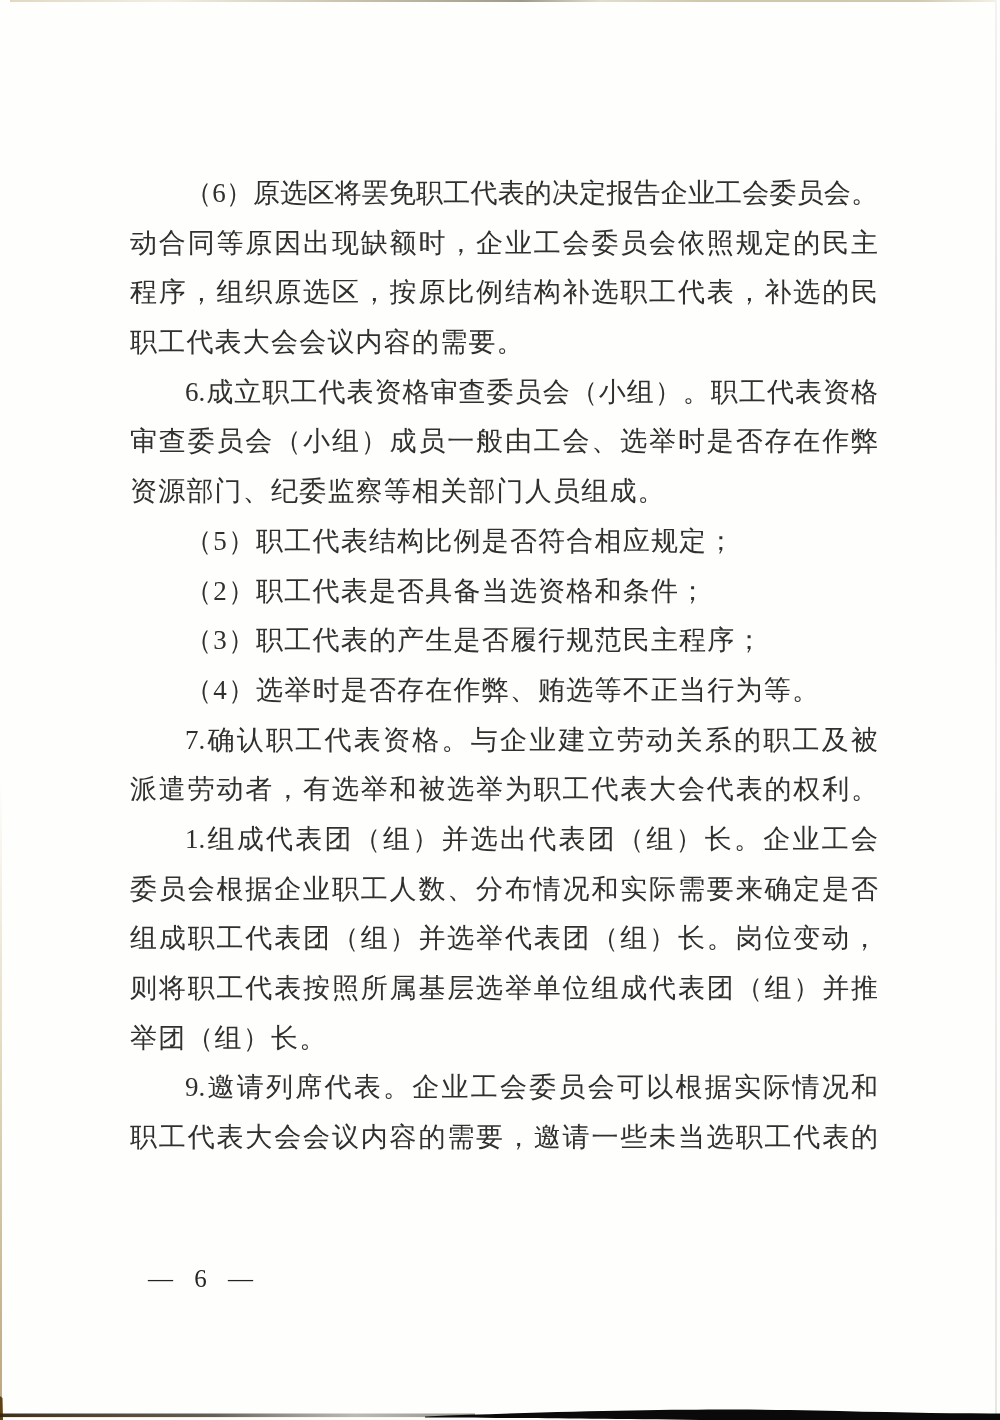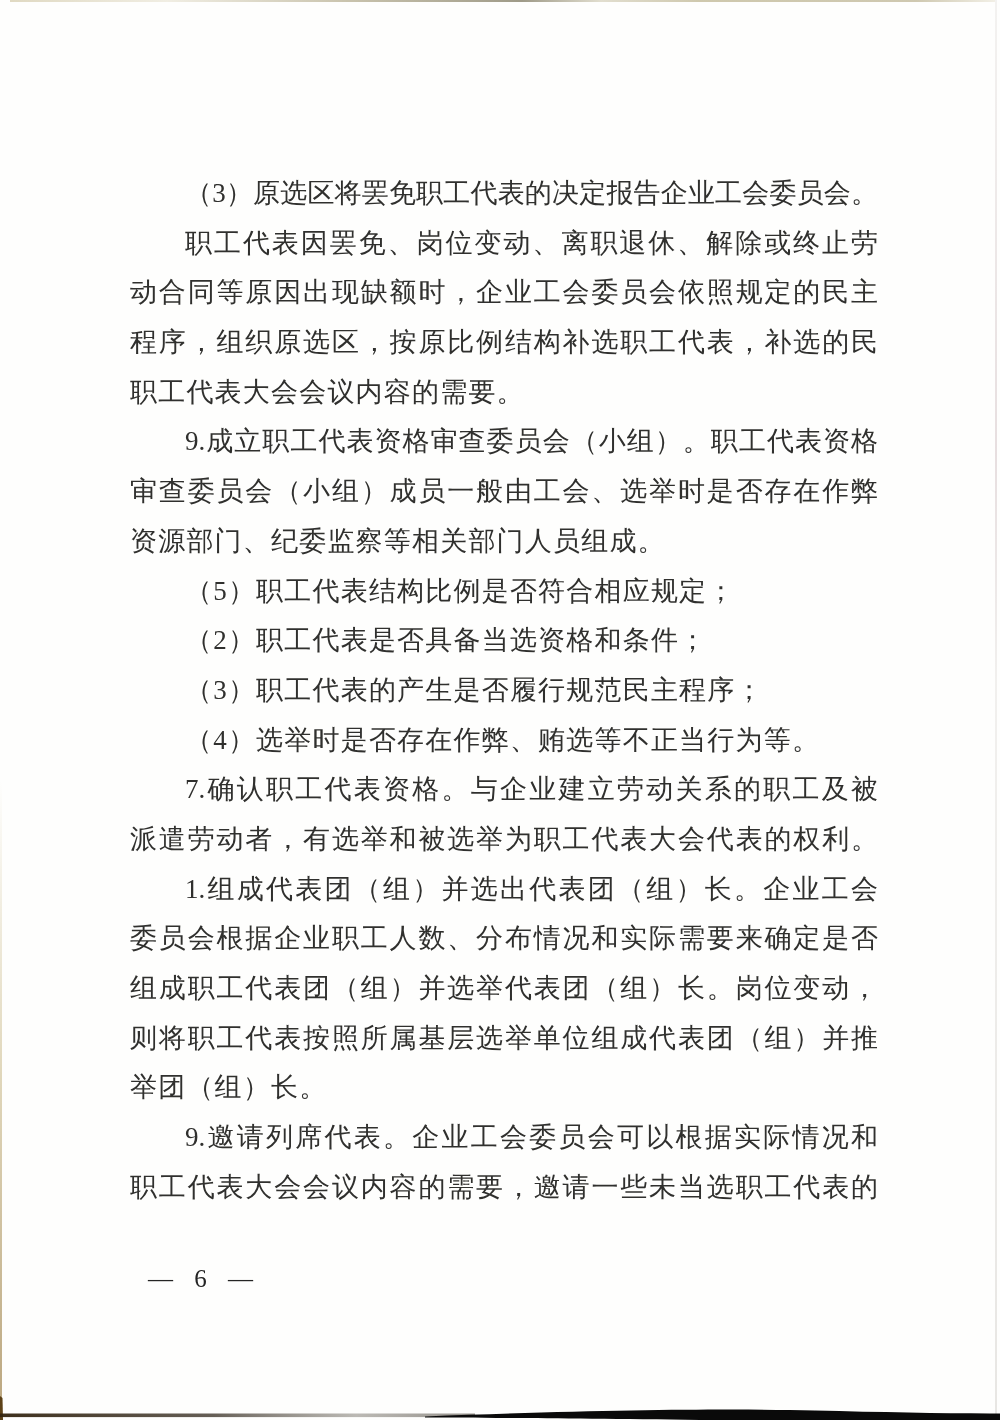--- a/index.html
+++ b/index.html
@@ -50,26 +50,25 @@
 </head>
 <body>
 
 <div class="page">
 
   <div class="scan-edge-top"></div>
   <div class="scan-edge-right"></div>
   <div class="scan-edge-left"></div>
 
   <div id="text-block">
-      <div class="line indent fill">（3）原选区将罢免职工代表的决定报告企业工会委员会。</div>
-      <div class="line indent fill">职工代表因罢免、岗位变动、离职退休、解除或终止劳</div>
+      <div class="line indent fill">（6）原选区将罢免职工代表的决定报告企业工会委员会。</div>
       <div class="line fill">动合同等原因出现缺额时，企业工会委员会依照规定的民主</div>
       <div class="line fill">程序，组织原选区，按原比例结构补选职工代表，补选的民</div>
       <div class="line">职工代表大会会议内容的需要。</div>
-      <div class="line indent fill">9.成立职工代表资格审查委员会（小组）。职工代表资格</div>
+      <div class="line indent fill">6.成立职工代表资格审查委员会（小组）。职工代表资格</div>
       <div class="line fill">审查委员会（小组）成员一般由工会、选举时是否存在作弊</div>
       <div class="line">资源部门、纪委监察等相关部门人员组成。</div>
       <div class="line indent">（5）职工代表结构比例是否符合相应规定；</div>
       <div class="line indent">（2）职工代表是否具备当选资格和条件；</div>
       <div class="line indent">（3）职工代表的产生是否履行规范民主程序；</div>
       <div class="line indent">（4）选举时是否存在作弊、贿选等不正当行为等。</div>
       <div class="line indent fill">7.确认职工代表资格。与企业建立劳动关系的职工及被</div>
       <div class="line fill">派遣劳动者，有选举和被选举为职工代表大会代表的权利。</div>
       <div class="line indent fill">1.组成代表团（组）并选出代表团（组）长。企业工会</div>
       <div class="line fill">委员会根据企业职工人数、分布情况和实际需要来确定是否</div>

